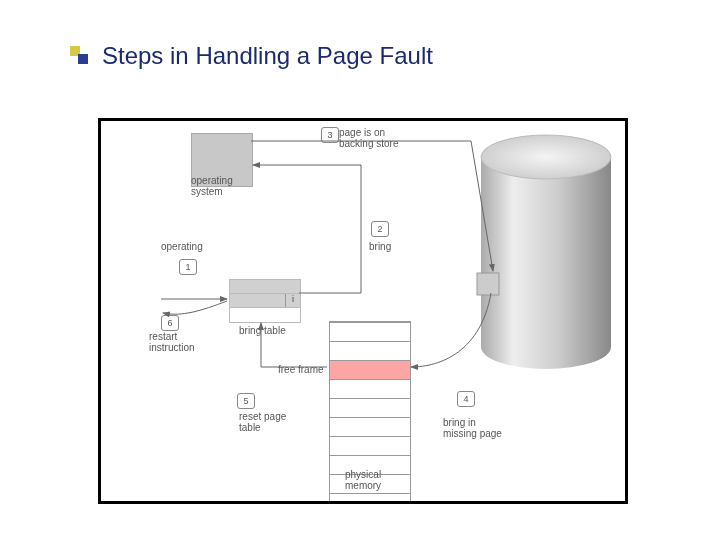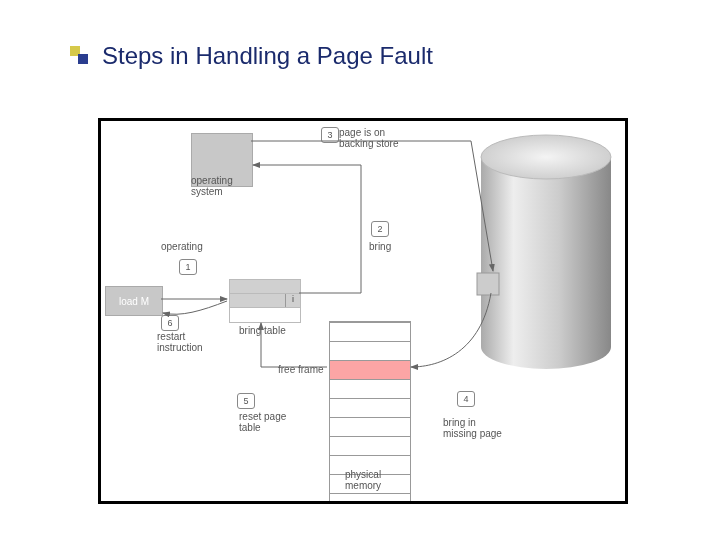--- a/index.html
+++ b/index.html
@@ -100,27 +100,24 @@
   </div>
   <div class="title">Steps in Handling a Page Fault</div>
 </div>
 
 <div class="frame">
 
   <div class="box" style="left:90px; top:12px; width:60px; height:52px;"></div>
   <div class="label" style="left:90px; top:54px; width:60px; white-space:pre-line;">operating
 system</div>
 
-  <div class="box" style="left:4px; top:165px; width:56px; height:28px; display:flex; align-items:center; justify-content:center;">
-    <span class="label" style="position:static; color:#fff; font-size:10px;">load M</span>
-  </div>
 
   <div class="label" style="left:60px; top:120px;">operating</div>
 
-  <div class="label" style="left:56px; top:210px; width:60px; white-space:pre-line;">restart
+  <div class="label" style="left:48px; top:210px; width:60px; white-space:pre-line;">restart
 instruction</div>
 
   <div class="ptrow" style="left:128px; top:158px; width:70px; background:#d0d0d0;"></div>
   <div class="ptrow" style="left:128px; top:172px; width:70px; background:#d0d0d0; display:flex;">
     <div style="flex:1;"></div>
     <div style="width:14px; border-left:1px solid #999; text-align:center; font-size:9px; color:#444;">i</div>
   </div>
   <div class="ptrow" style="left:128px; top:186px; width:70px;"></div>
   <div class="label" style="left:138px; top:204px;">bring table</div>
 

